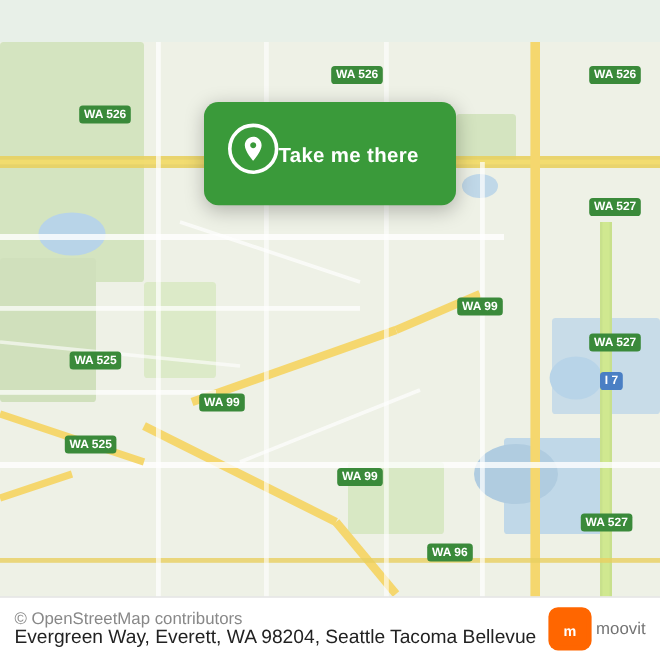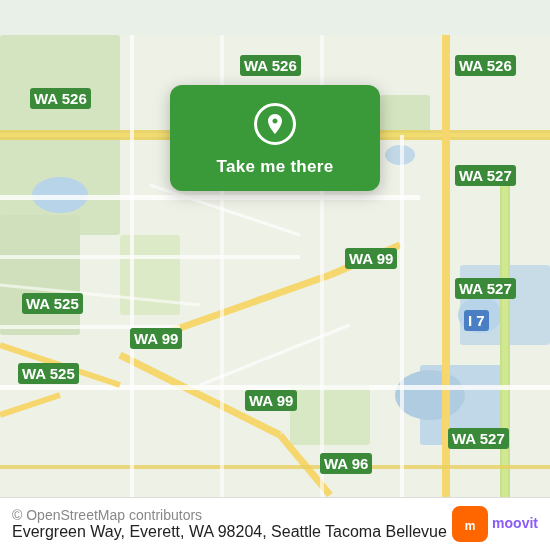--- a/index.html
+++ b/index.html
@@ -17,38 +17,39 @@
       position: relative;
       background-color: #e8f0e8;
       overflow: hidden;
     }
 
     
     .hw-label {
       position: absolute;
       background-color: #3a8a3a;
       color: white;
-      font-size: 15px;
+      font-size: 10px;
       font-weight: bold;
       padding: 2px 4px;
       border-radius: 3px;
       white-space: nowrap;
       z-index: 10;
+      margin-left: 36px;
     }
 
     
     .popup-card {
       position: absolute;
       top: 85px;
       left: 170px;
       width: 210px;
       background-color: #3a9a3a;
       border-radius: 12px;
       display: flex;
-      flex-direction: column;
+      flex-direction: row;
       align-items: center;
       padding: 18px 20px 14px 20px;
       z-index: 100;
       box-shadow: 0 4px 16px rgba(0,0,0,0.25);
     }
 
     .popup-pin {
       width: 42px;
       height: 42px;
       border: 3px solid white;
@@ -120,22 +121,22 @@
       display: flex;
       align-items: center;
       justify-content: center;
       color: white;
       font-size: 10px;
       font-weight: bold;
     }
 
     .moovit-text {
       font-size: 14px;
-      font-weight: bold;
-      color: #8b5cf6;
+      font-weight: normal;
+      color: #737373;
       line-height: 1.1;
     }
 
     
     .map-svg {
       position: absolute;
       top: 0; left: 0;
       width: 100%; height: 100%;
     }
   </style>

